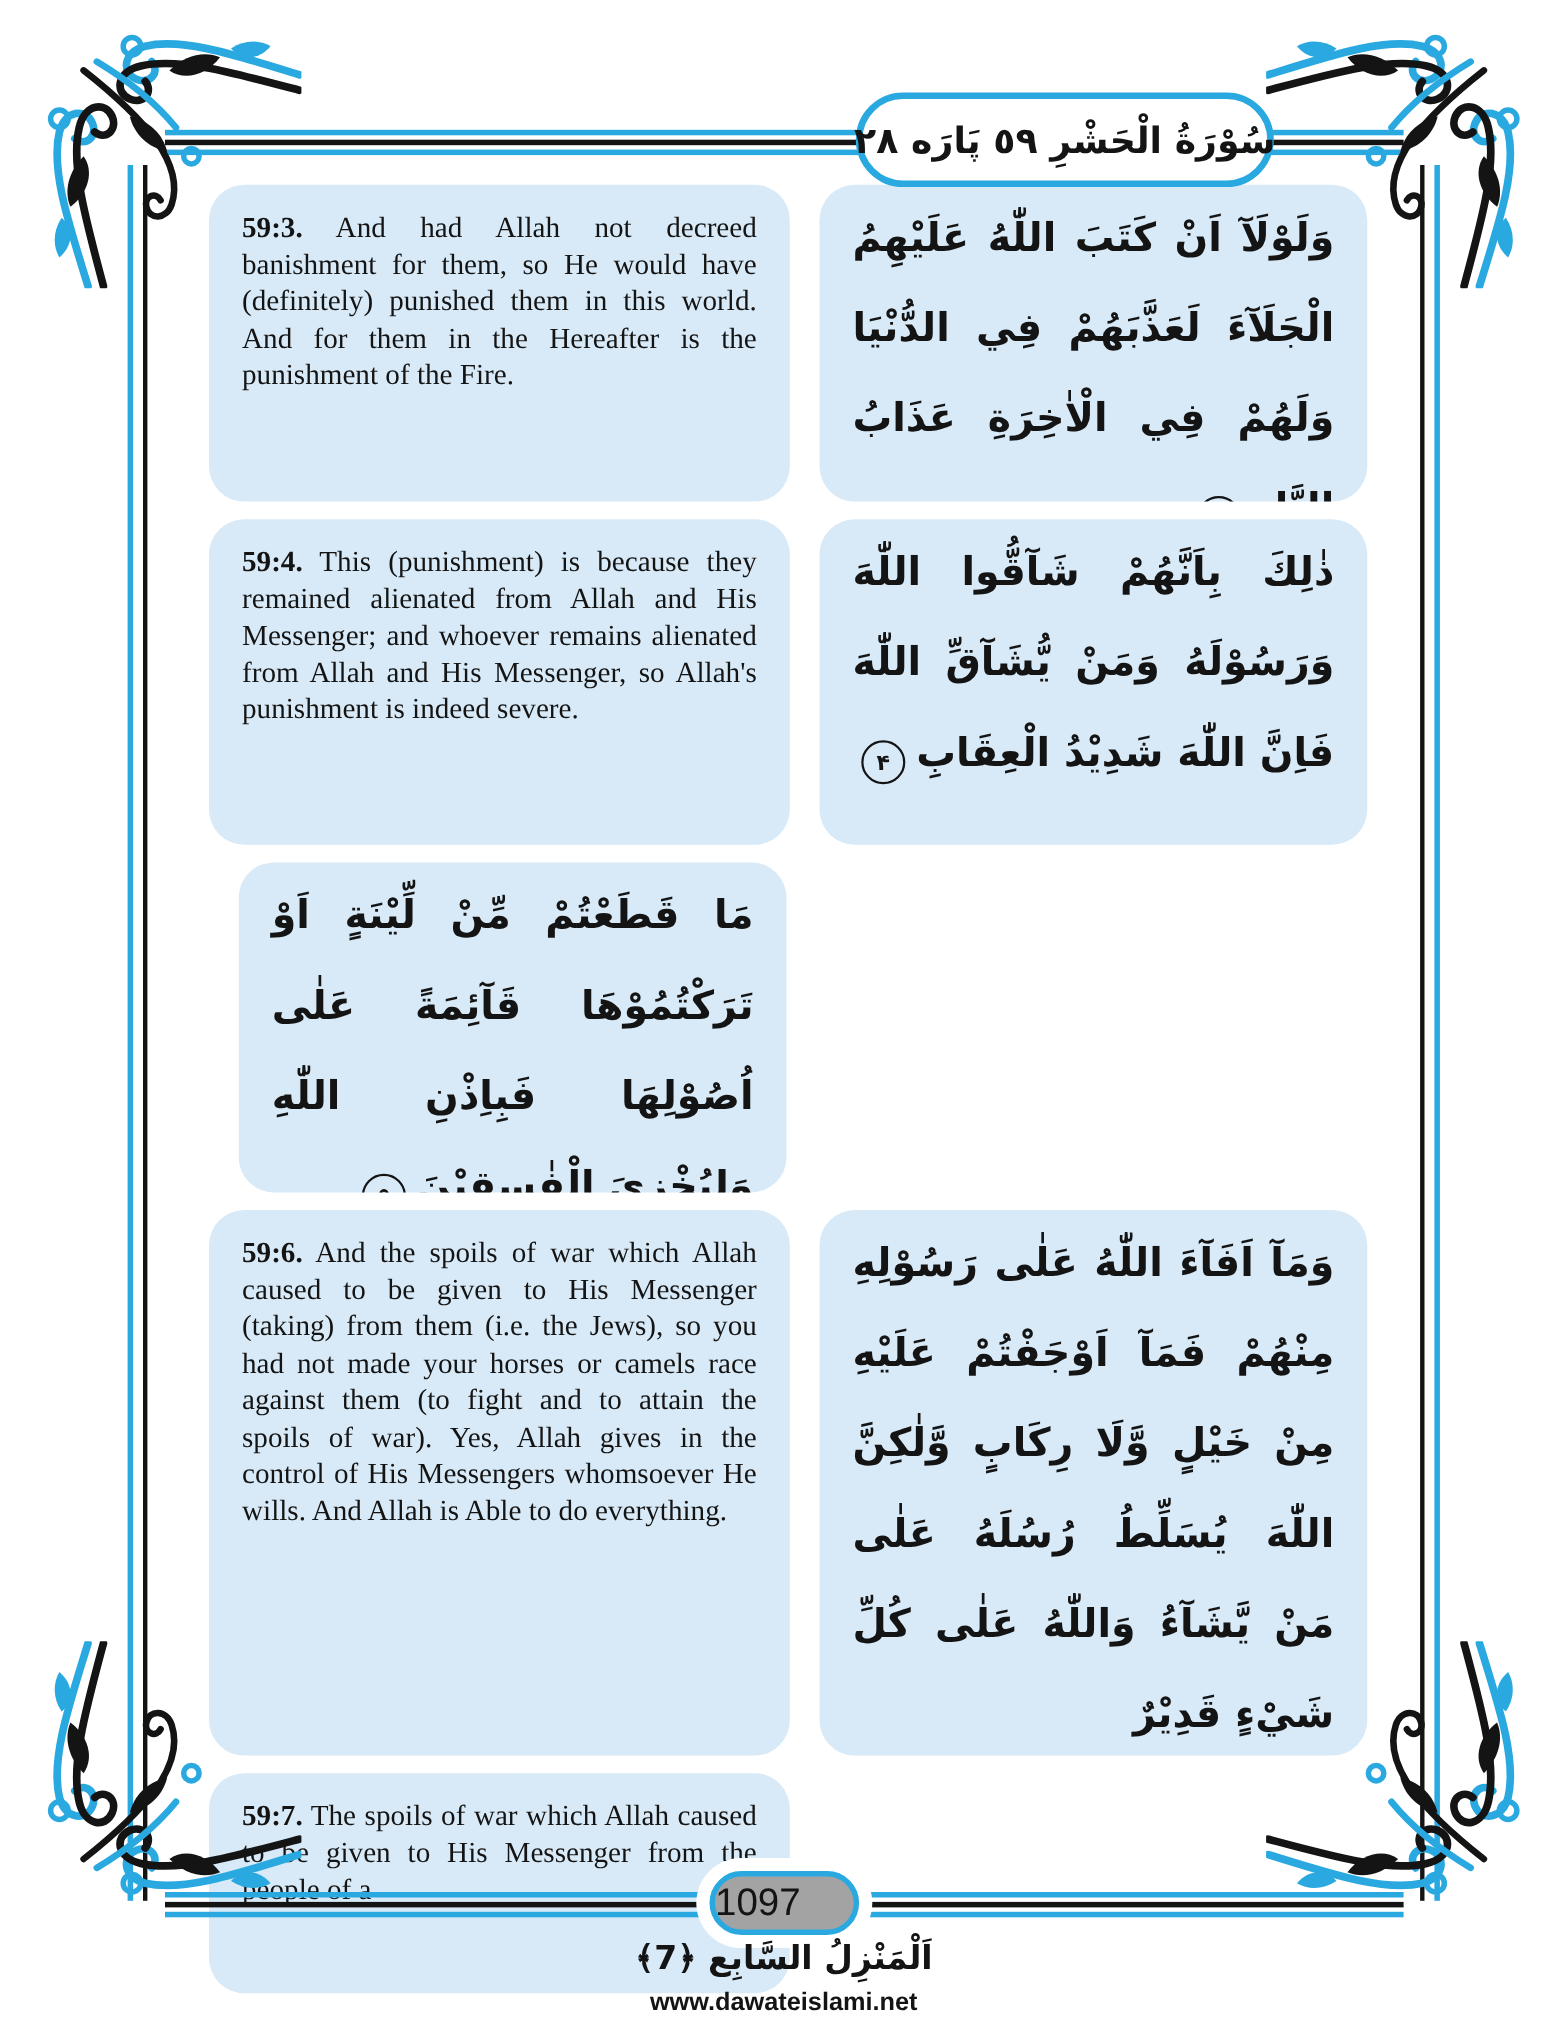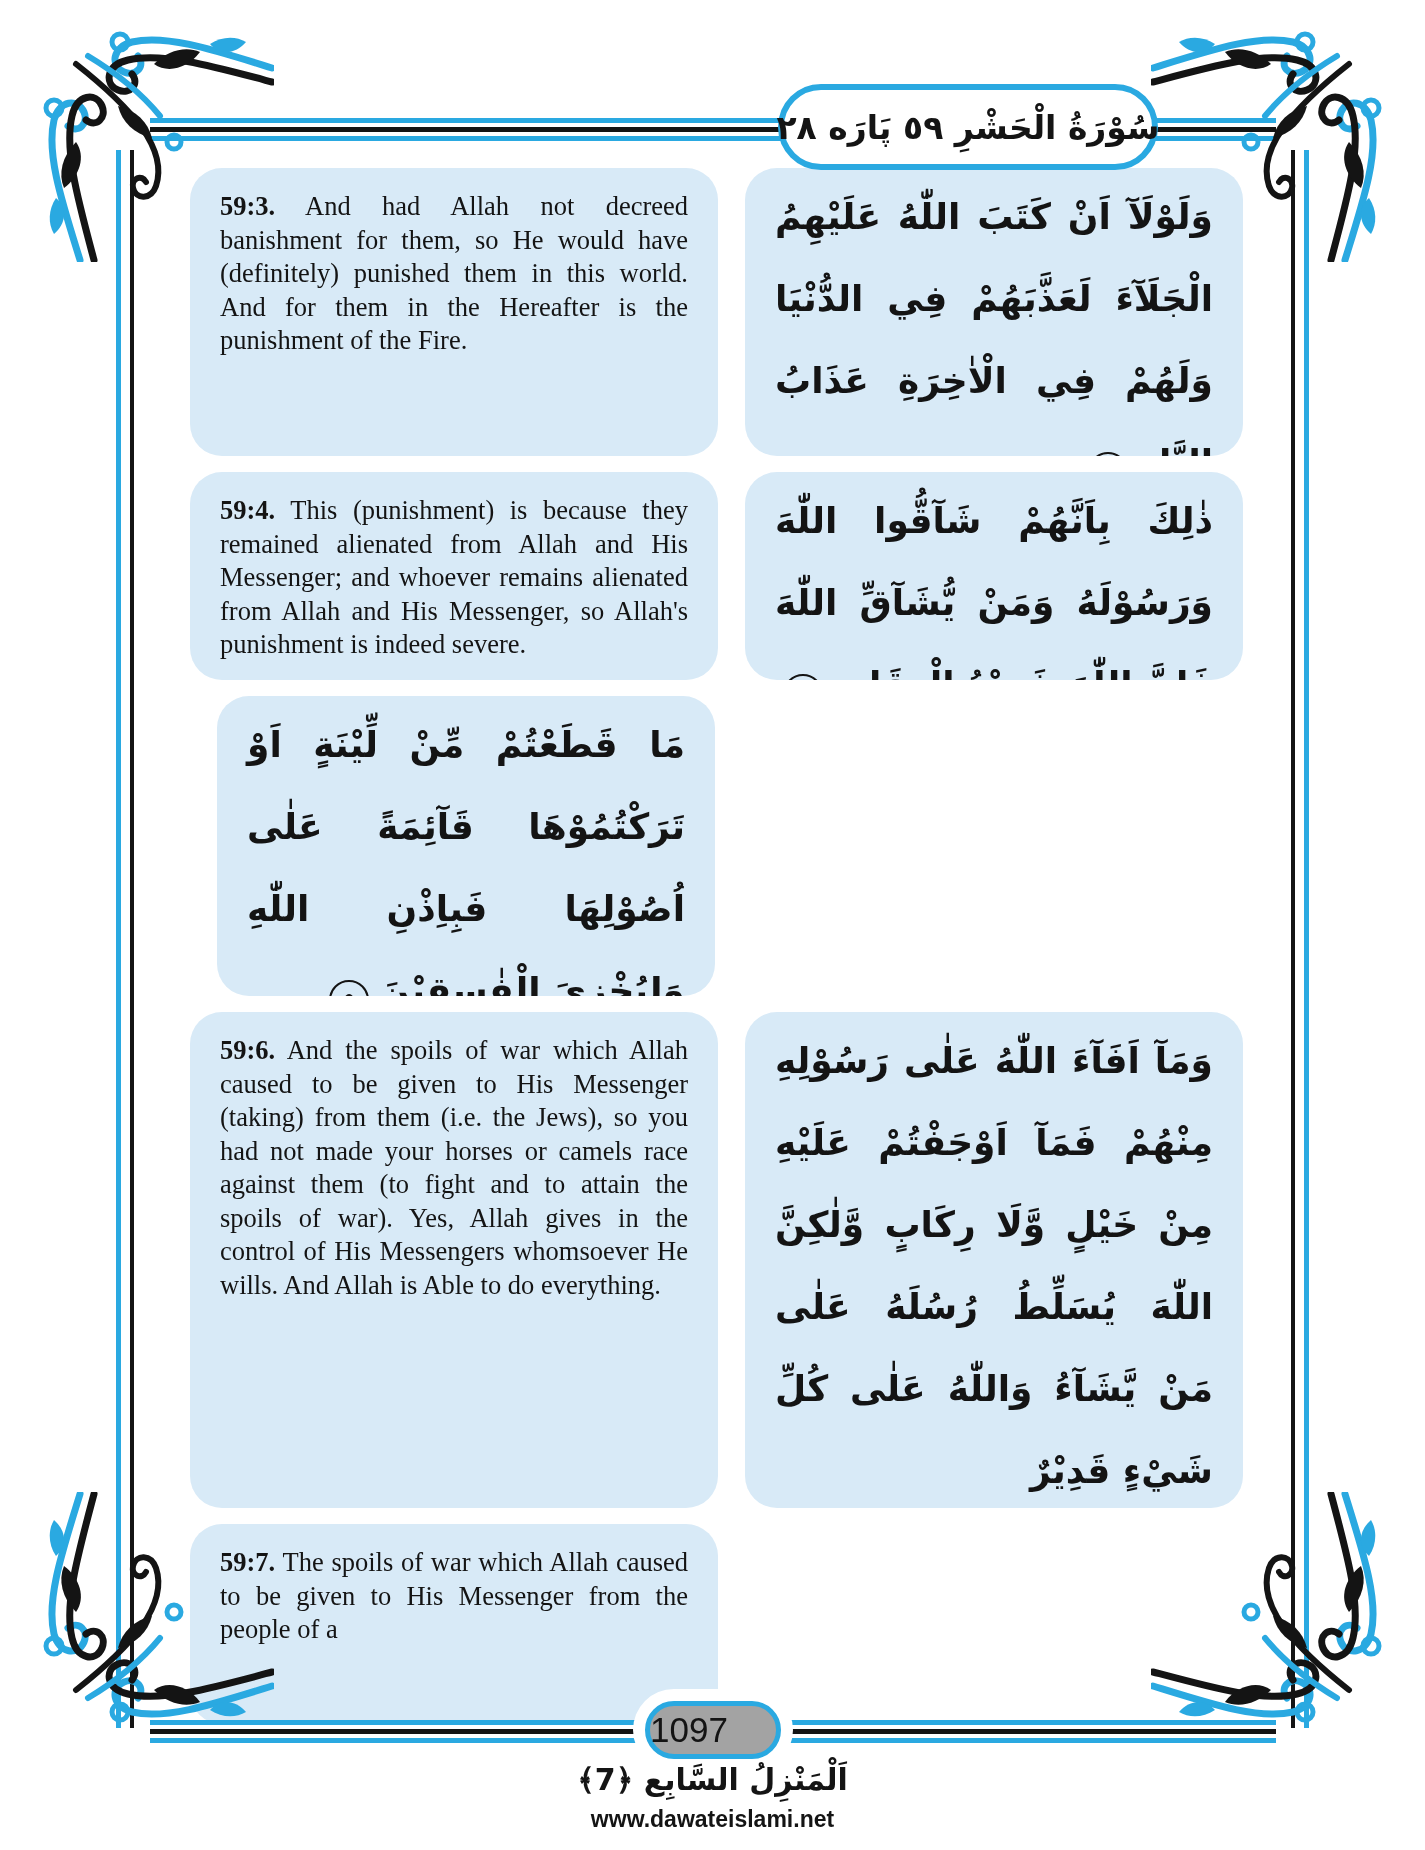--- a/index.html
+++ b/index.html
@@ -29,21 +29,21 @@
   .pill{position:absolute;top:84px;height:86px;background:#fff;border:6px solid #2AA9E1;
         border-radius:46px;display:flex;align-items:center;justify-content:center;
         z-index:3;box-sizing:border-box;}
   .pill-en{left:290px;width:384px;font-weight:700;font-size:25px;white-space:nowrap;}
   .pill-ar{left:778px;width:380px;font-family:"DejaVu Sans",sans-serif;font-weight:700;
            font-size:33px;direction:rtl;white-space:nowrap;}
 
   
   .content{position:absolute;left:190px;top:168px;width:1053px;}
   .row{display:flex;margin-bottom:16px;}
-  .r1{height:288px;} .r2{height:208px;} .r3{height:300px;} .r4{height:496px;} .r5{height:200px;}
+  .r1{height:288px;} .r2{height:296px;} .r3{height:300px;} .r4{height:496px;} .r5{height:200px;}
   .box{border-radius:32px;background:#D8EAF7;overflow:hidden;box-sizing:border-box;}
   .box.en{width:528px;}
   .box.ar{width:498px;margin-left:27px;}
   .box.en p{margin:0;padding:22px 30px;font-size:26.5px;line-height:33.5px;
             text-align:justify;color:#141414;}
   .box.en .ref{font-weight:700;}
   .box.ar p{margin:0;padding:8px 30px;font-family:"DejaVu Sans",sans-serif;font-weight:700;
             font-size:36px;line-height:82px;direction:rtl;text-align:justify;color:#141414;}
   .ayah-num{display:inline-flex;width:36px;height:36px;border:2.5px solid #141414;
             border-radius:50%;align-items:center;justify-content:center;font-size:20px;

